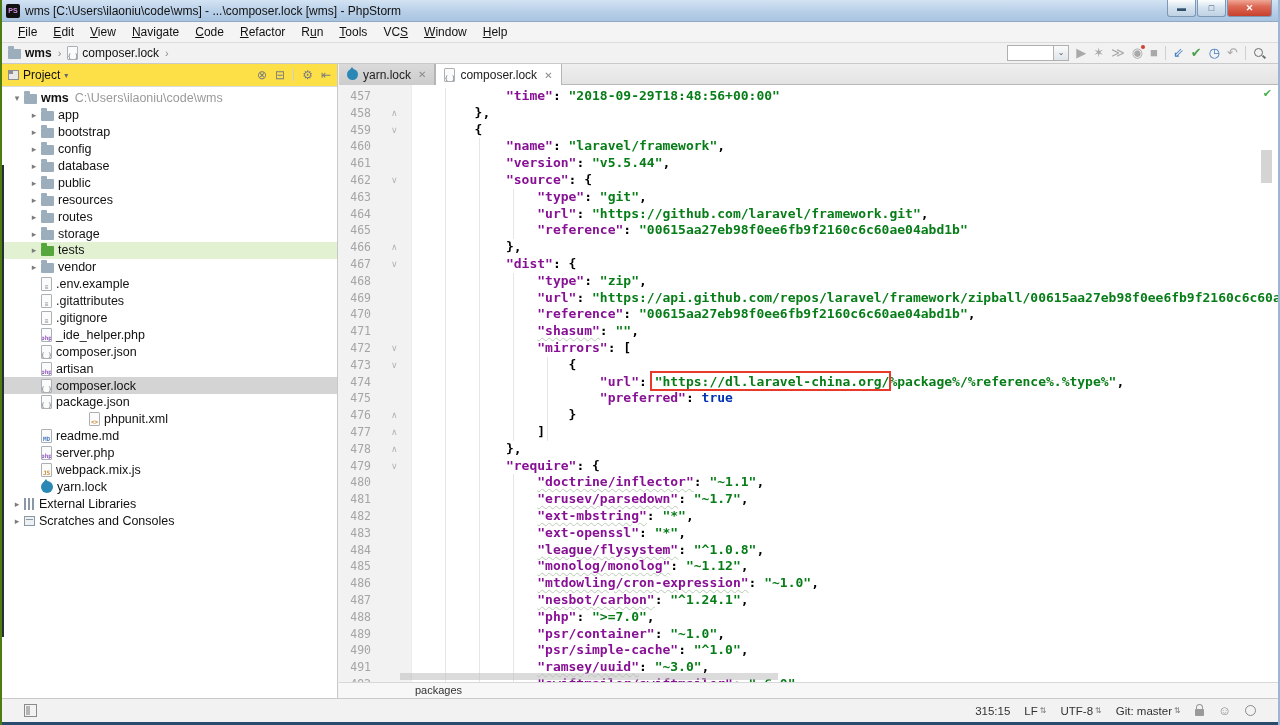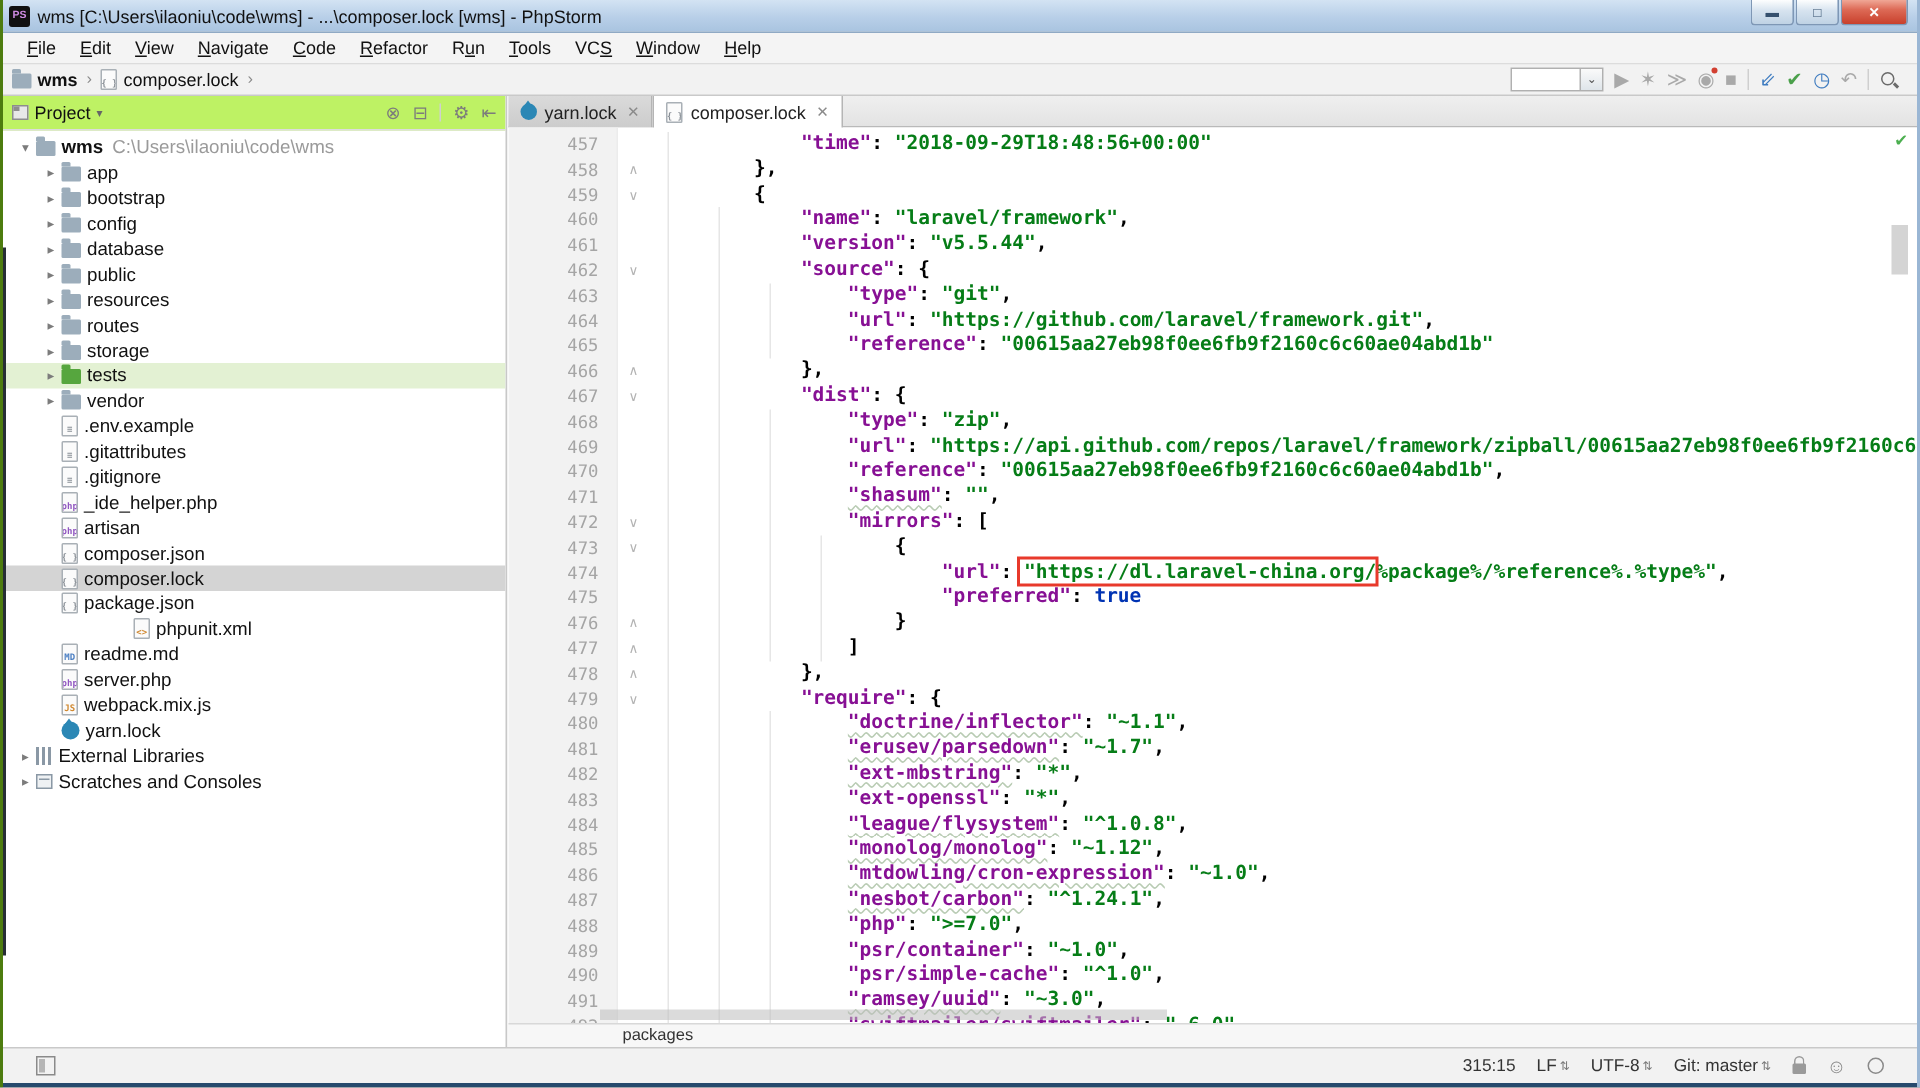--- a/index.html
+++ b/index.html
@@ -46,21 +46,21 @@
   .tsep { width:1px; height:14px; background:#cfcfcf; display:inline-block; }
   .mag { position:relative; width:13px; height:13px; display:inline-block; }
   .mag::before { content:""; position:absolute; left:1px; top:1px; width:7px; height:7px;
                  border:1.5px solid #6b6b6b; border-radius:50%; }
   .mag::after { content:""; position:absolute; left:9px; top:9px; width:4px; height:2px;
                 background:#6b6b6b; transform:rotate(45deg); }
 
   
   .project-panel { position:absolute; top:64px; left:0; width:336px; bottom:27px; background:#fff;
                    border-right:1px solid #c8c8c8; overflow:hidden; }
-  .pp-header { height:23px; background:#bef264; border-bottom:1px solid #dcdcdc; display:flex;
+  .pp-header { height:23px; background:#fde047; border-bottom:1px solid #dcdcdc; display:flex;
                align-items:center; padding:0 6px; }
   .pp-title { font-size:12px; color:#111; display:flex; align-items:center; gap:4px; }
   .pp-win-icon { width:11px; height:10px; border:1px solid #8d8d8d; background:#e8e8e8; position:relative; }
   .pp-win-icon::before{ content:""; position:absolute; left:0; top:0; width:4px; height:3px; background:#8d8d8d; }
   .pp-caret { font-size:8px; color:#666; }
   .pp-icons { margin-left:auto; display:flex; align-items:center; gap:8px; color:#7c7c7c; font-size:12px; }
   .pp-icons .tsep { height:12px; }
   .tree { padding-top:3px; font-size:12.5px; color:#111; }
   .trow { height:16.9px; display:flex; align-items:center; white-space:nowrap; }
   .trow.selected { background:#d4d4d4; }
@@ -94,21 +94,21 @@
   .tab.active { background:#fff; border-left:1px solid #b5b5b5; height:22px; }
   .tab .x { color:#8a8a8a; font-size:10px; margin-left:2px; }
   .tab-yarn-icon { width:11px; height:11px; background:#2b87b5; border-radius:50%; position:relative; }
   .tab-yarn-icon::before { content:""; position:absolute; top:-2px; left:2px; border-left:3px solid transparent;
                            border-right:3px solid transparent; border-bottom:4px solid #2b87b5; }
 
   .editor { position:absolute; top:21px; left:0; right:0; bottom:16px; overflow:hidden; background:#fff; }
   .gutter-bg { position:absolute; left:0; top:0; bottom:0; width:73px; background:#f2f2f2; border-right:1px solid #ececec; }
   .guide { position:absolute; width:1px; background:#e6e6e6; }
   .code-lines { position:absolute; inset:0; padding-top:3px; z-index:2; }
-  .cl { display:flex; height:16.8px; line-height:16.8px;padding-left:28px; }
+  .cl { display:flex; height:16.8px; line-height:16.8px; }
   .num { width:32px; text-align:right; color:#a5a5a5; font-family:"DejaVu Sans Mono",monospace; font-size:11.5px; flex:none; }
   .fold { width:41px; flex:none; position:relative; color:#b3b3b3; font-size:9px; }
   .fold i { position:absolute; left:20px; top:0; font-style:normal; }
   .txt { white-space:pre; font-family:"DejaVu Sans Mono",monospace; font-size:13px; font-weight:700; color:#000; }
   .txt .k { color:#871094; } .txt .kt { color:#871094; text-decoration:underline wavy #b9ccb4 1px; text-underline-offset:2px; }
   .txt .s { color:#067d17; } .txt .b { color:#0033b3; }
   .txt .sb { color:#067d17; position:relative; }
   .txt .sb::after { content:""; position:absolute; left:-5px; right:-2px; top:-3px; bottom:-2px;
                     border:2px solid #e8392b; z-index:5; }
   .vscroll { position:absolute; right:6px; top:65px; width:11px; height:33px; background:#cdcdcd; opacity:.85; z-index:6; }
@@ -277,27 +277,27 @@
           <span class="fi file">≡</span>
           <span class="tlabel">.gitignore</span>
         </div>
         <div class="trow" style="padding-left: 25px;">
           <span class="tarrow"></span>
           <span class="fi php">php</span>
           <span class="tlabel">_ide_helper.php</span>
         </div>
         <div class="trow" style="padding-left: 25px;">
           <span class="tarrow"></span>
+          <span class="fi json">{ }</span>
+          <span class="tlabel">composer.json</span>
+        </div>
+        <div class="trow" style="padding-left: 25px;">
+          <span class="tarrow"></span>
           <span class="fi php">php</span>
           <span class="tlabel">artisan</span>
-        </div>
-        <div class="trow" style="padding-left: 25px;">
-          <span class="tarrow"></span>
-          <span class="fi json">{ }</span>
-          <span class="tlabel">composer.json</span>
         </div>
         <div class="trow selected" style="padding-left: 25px;">
           <span class="tarrow"></span>
           <span class="fi json">{ }</span>
           <span class="tlabel">composer.lock</span>
         </div>
         <div class="trow" style="padding-left: 25px;">
           <span class="tarrow"></span>
           <span class="fi json">{ }</span>
           <span class="tlabel">package.json</span>

